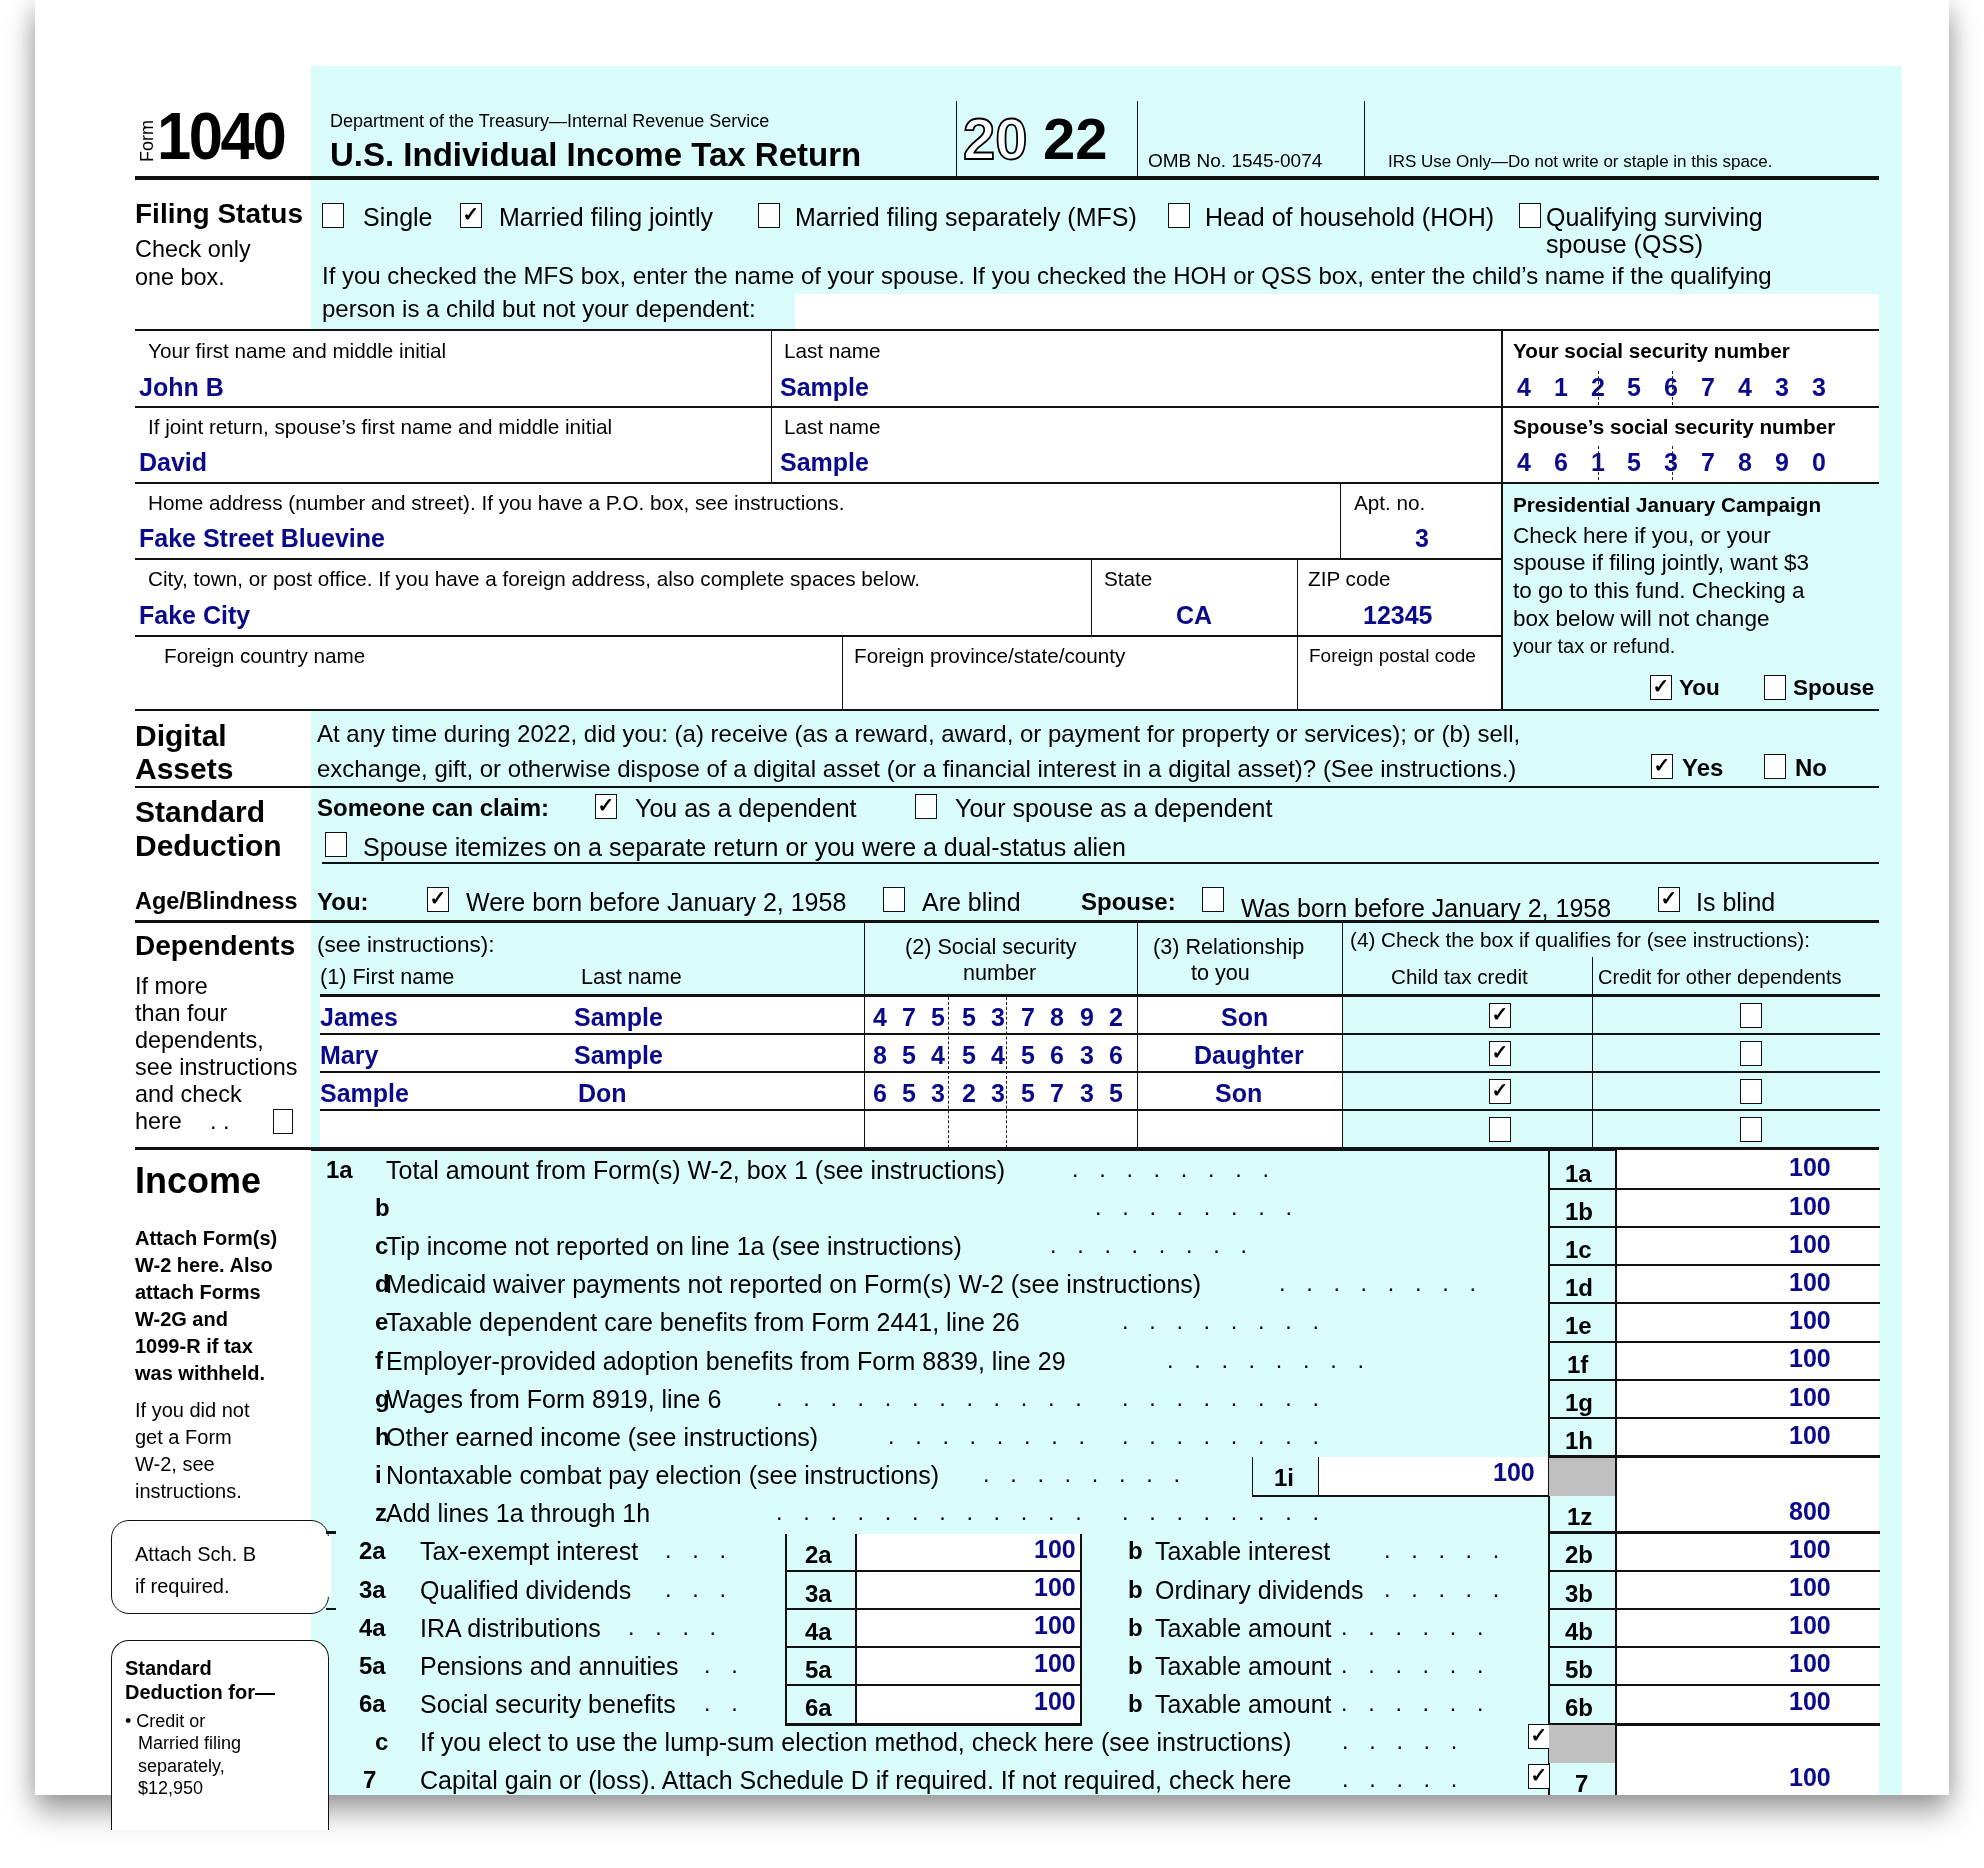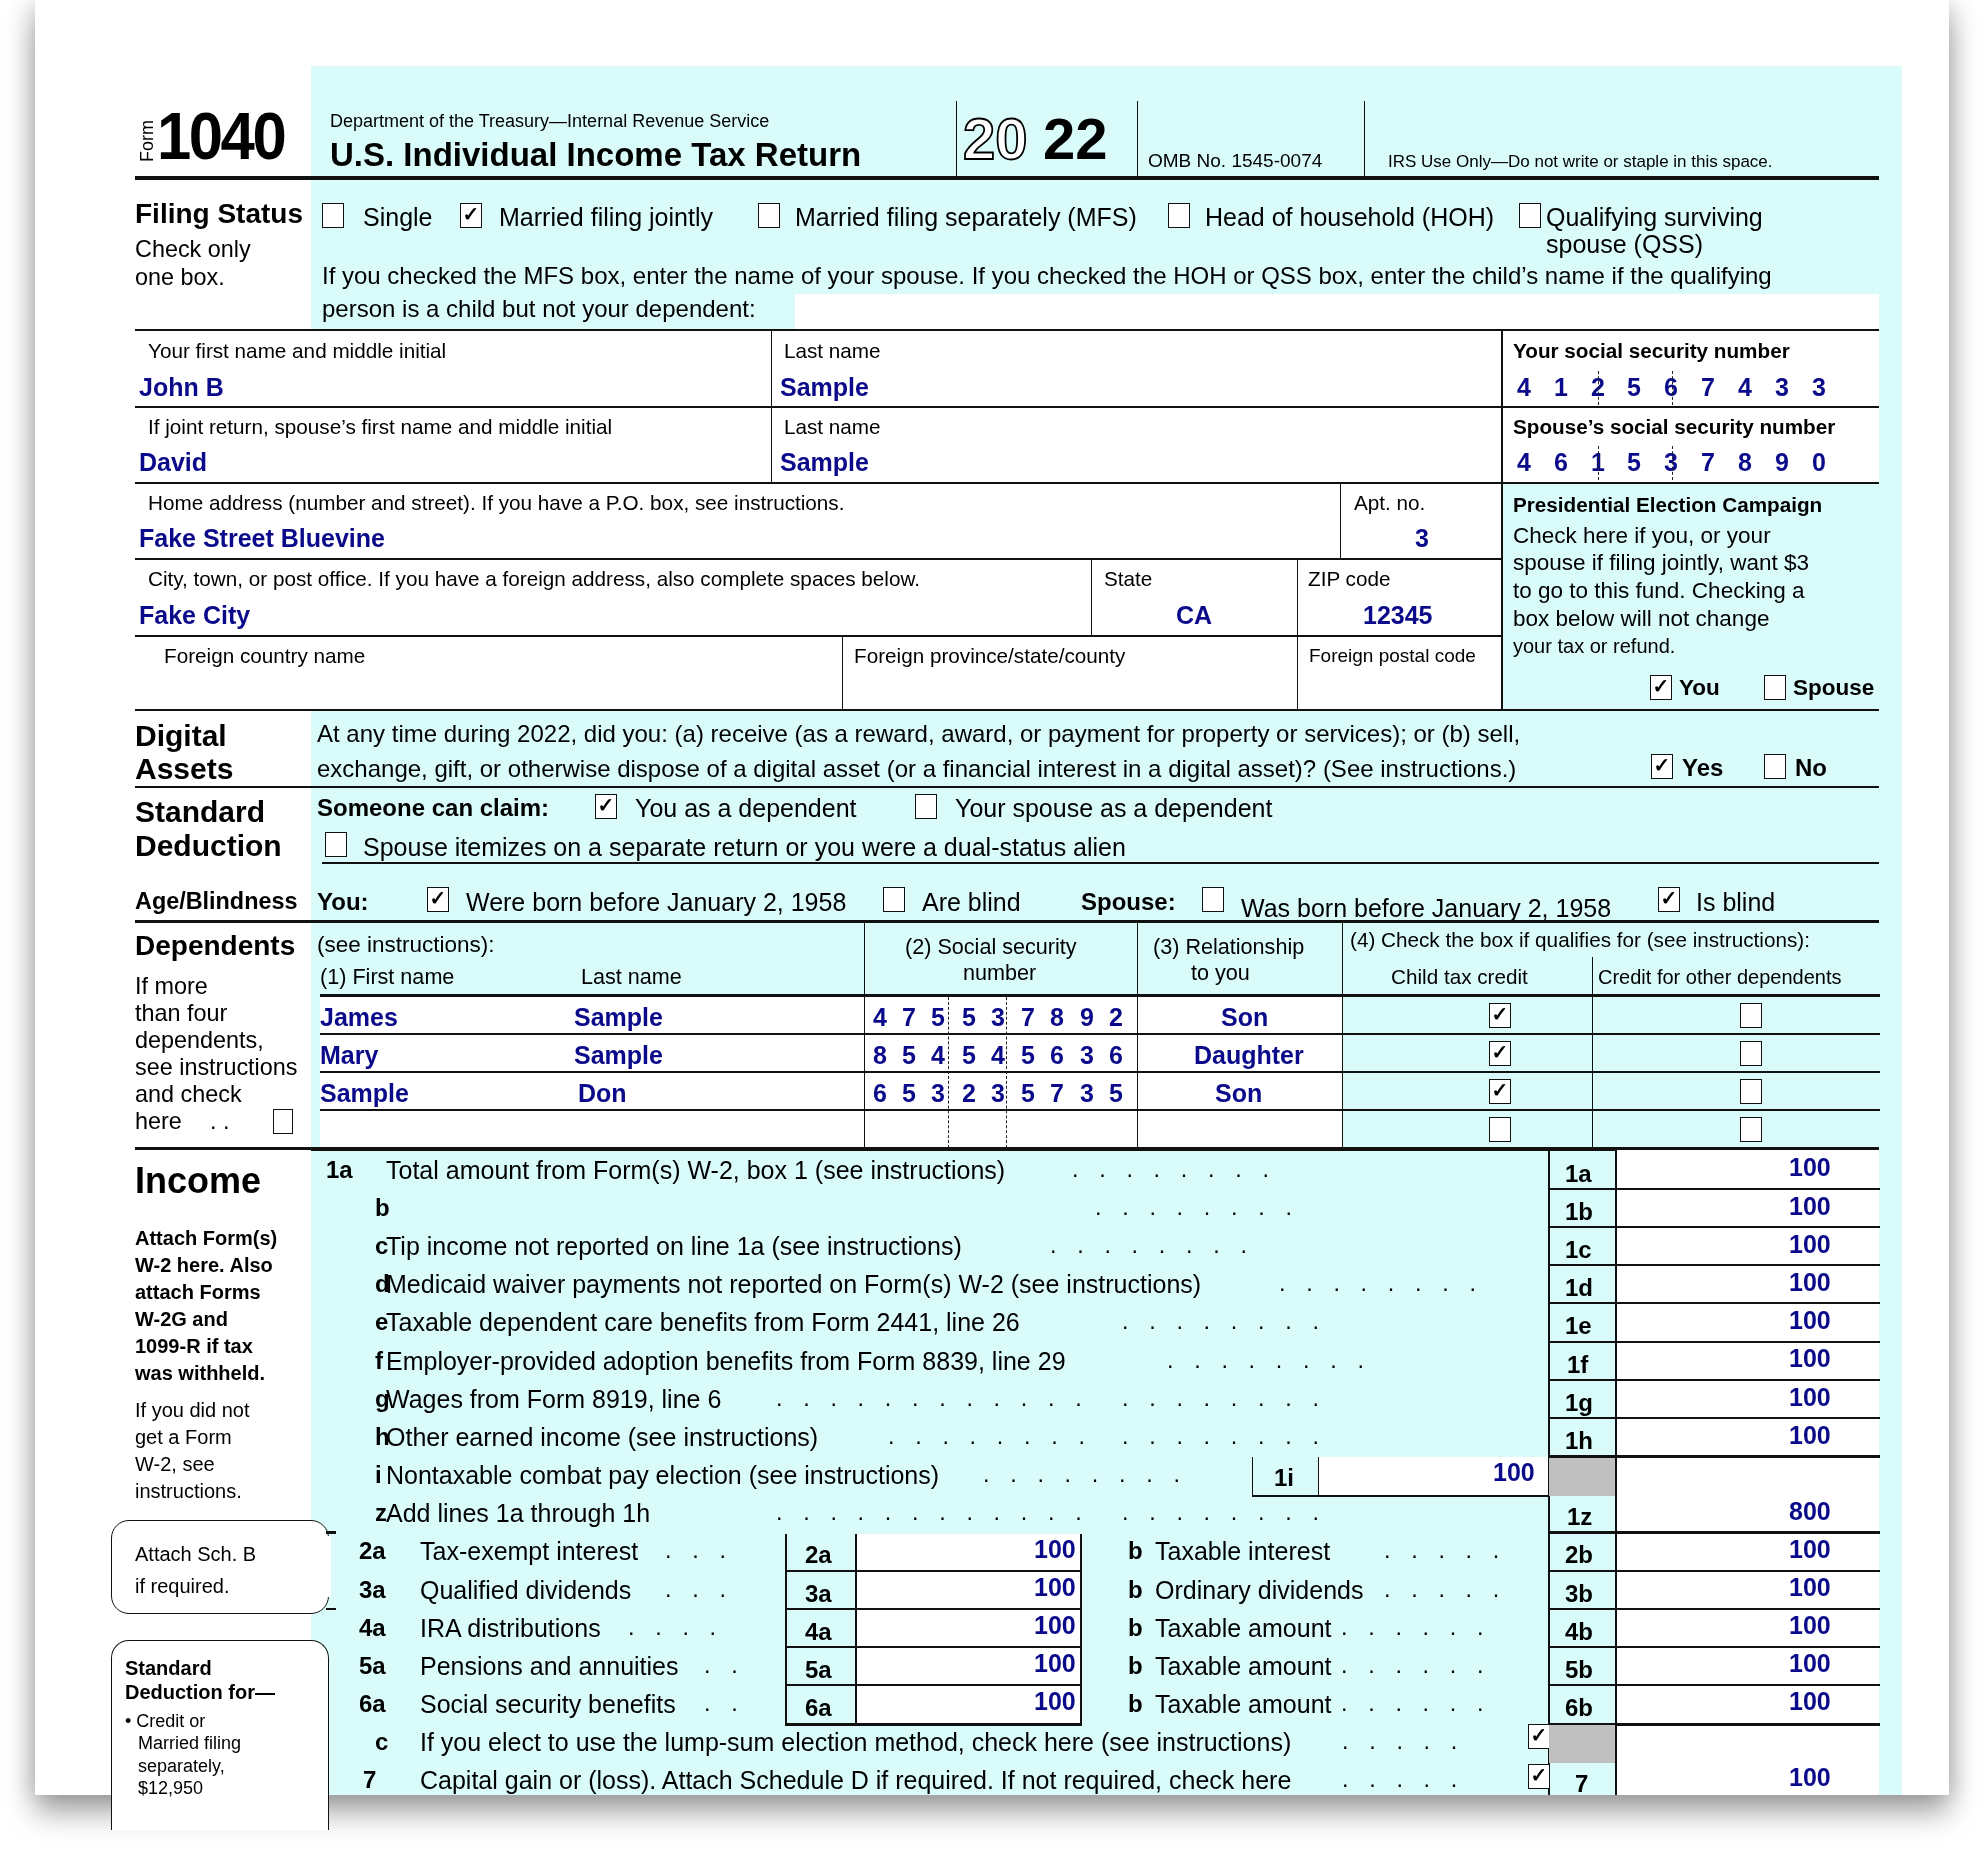--- a/index.html
+++ b/index.html
@@ -131,21 +131,21 @@
 
   <div class="t lbl-sm" style="left:113px; top:646px;margin-left:16px;">Foreign country name</div>
   <div class="abs" style="left:104px; top:669px; width:701px; height:36px;"></div>
   <div class="vl" style="left:807px; top:636px; width:1.3px; height:74px;"></div>
   <div class="t lbl-sm" style="left:819px; top:646px;">Foreign province/state/county</div>
   <div class="abs" style="left:813px; top:669px; width:445px; height:36px;"></div>
   <div class="t" style="left:1274px; top:646px; font-size:19px;">Foreign postal code</div>
   <div class="abs" style="left:1266px; top:669px; width:198px; height:36px;"></div>
 
   <div class="abs cyan" style="left:1468px; top:484px; width:376px; height:226px;"></div>
-  <div class="t bold" style="left:1478px; top:495px; font-size:20.7px;">Presidential Election Campaign</div>
+  <div class="t bold" style="left:1478px; top:495px; font-size:20.7px;">Presidential January Campaign</div>
   <div class="t" style="left:1478px; top:525px; font-size:22.5px;">Check here if you, or your</div>
   <div class="t" style="left:1478px; top:552px; font-size:22.5px;">spouse if filing jointly, want $3</div>
   <div class="t" style="left:1478px; top:580px; font-size:22.5px;">to go to this fund. Checking a</div>
   <div class="t" style="left:1478px; top:608px; font-size:22.5px;">box below will not change</div>
   <div class="t" style="left:1478px; top:636px; font-size:20px;">your tax or refund.</div>
   <div class="cb" style="left:1615px; top:675px;"><span>✓</span></div>
   <div class="t bold" style="left:1644px; top:677px; font-size:22.5px;">You</div>
   <div class="cb" style="left:1729px; top:675px;"></div>
   <div class="t bold" style="left:1758px; top:677px; font-size:22.5px;">Spouse</div>
   <div class="hl" style="left:100px; top:709px; width:1744px; height:2.2px;"></div>

